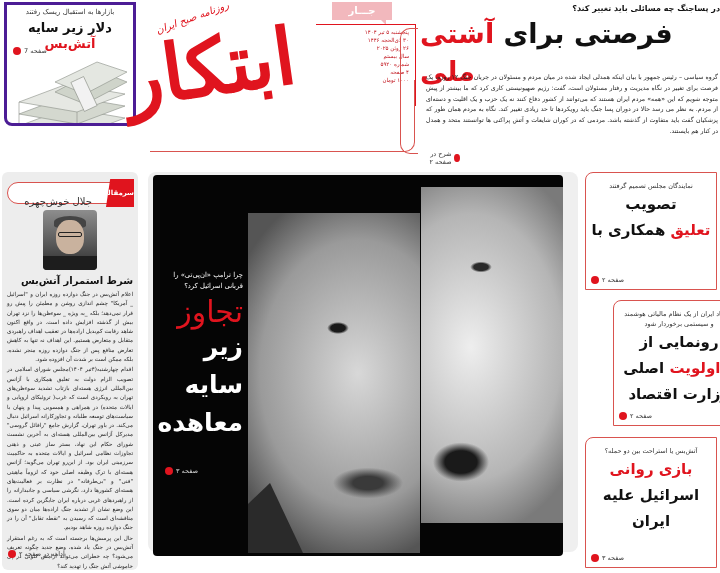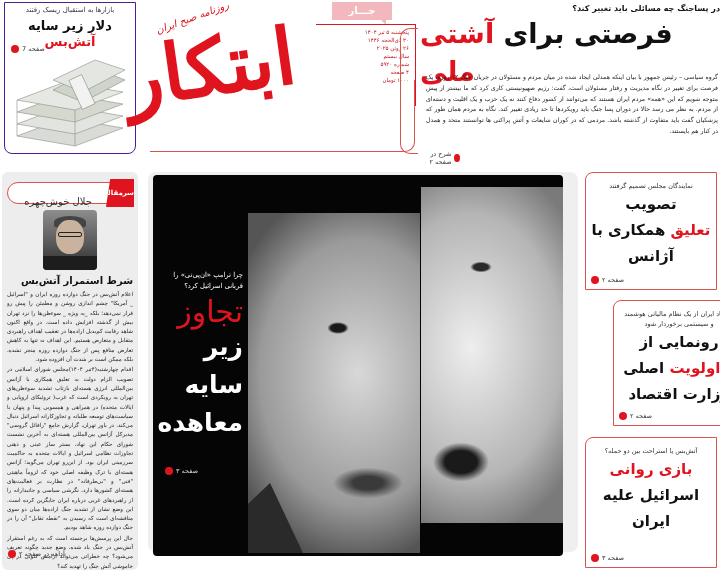--- a/index.html
+++ b/index.html
@@ -3,22 +3,22 @@
 <meta charset="utf-8">
 <style>
   * { box-sizing: border-box; margin: 0; padding: 0; }
   html, body { width: 720px; height: 573px; overflow: hidden; background: #ffffff; }
   body { font-family: "DejaVu Sans", sans-serif; color: #111; position: relative; direction: rtl; }
 
   .abs { position: absolute; }
 
   
   .promo-dollar {
-    left: 4px; top: 2px; width: 132px; height: 152px;
-    border: 1px solid #4c1d95; border-radius: 0 0 8px 8px;
+    left: 4px; top: 2px; width: 132px; height: 124px;
+    border: 3px solid #4c1d95; border-radius: 0 0 8px 8px;
     background: #fff; overflow: hidden; direction: rtl;
   }
   .promo-dollar .kicker { font-size: 7px; color: #333; text-align: center; margin-top: 3px; }
   .promo-dollar .title { font-size: 13px; font-weight: bold; text-align: center; margin-top: 4px; line-height: 16px; }
   .promo-dollar .title .red { color: #e0141e; }
   .page-ref { display: flex; align-items: center; gap: 3px; font-size: 6.5px; color: #333; }
   .page-dot { width: 8px; height: 8px; border-radius: 50%; background: #e0141e; display: inline-block; color: #fff; font-size: 5px; text-align: center; line-height: 8px; }
   .promo-dollar .page-ref { position: absolute; left: 6px; top: 42px; direction: ltr; }
   .cash {
     position: absolute; left: 8px; top: 55px; width: 118px; height: 92px;
@@ -243,21 +243,20 @@
     </div>
   </div>
 </div>
 
 <div class="abs side-box box1">
   <div class="kicker">نمایندگان مجلس تصمیم گرفتند</div>
   <div class="h">تصویب</div>
   <div class="h">
     <span class="red">تعلیق</span><span> همکاری با</span>
   </div>
-  <div class="h">آژانس</div>
   <div class="page-ref">
     <span class="page-dot"></span>
     <span>صفحه ۲</span>
   </div>
 </div>
 
 <div class="abs side-box box2">
   <div class="kicker">اقتصاد ایران از یک نظام مالیاتی هوشمند و سیستمی برخوردار شود</div>
   <div class="h">رونمایی از</div>
   <div class="h">

